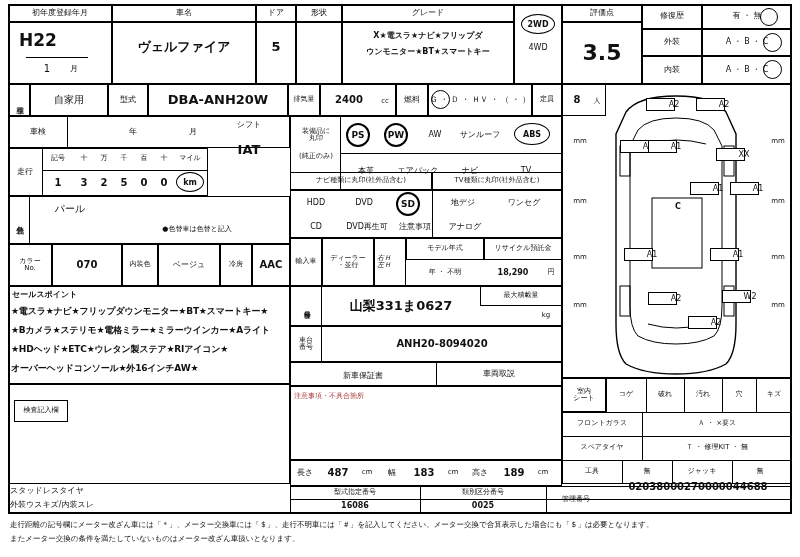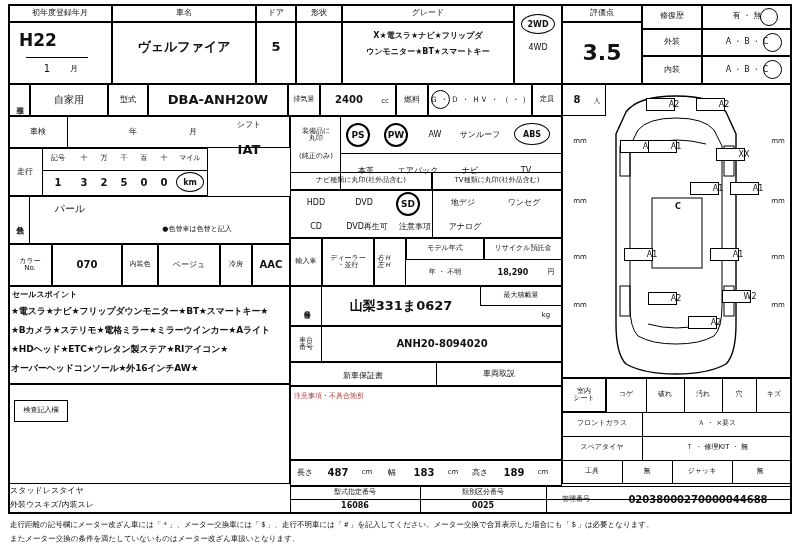--- a/index.html
+++ b/index.html
@@ -353,18 +353,18 @@
 
   <div class="bx" style="left:290px;top:486px;width:502px;height:28px;"></div>
   <div class="vline" style="left:420px;top:486px;height:28px;"></div>
   <div class="vline" style="left:546px;top:486px;height:28px;"></div>
   <div class="hline" style="left:290px;top:499px;width:502px;"></div>
   <div class="t tiny" style="left:290px;top:486px;width:130px;height:13px;">型式指定番号</div>
   <div class="t tiny" style="left:420px;top:486px;width:126px;height:13px;">類別区分番号</div>
   <div class="t tiny" style="left:546px;top:486px;width:60px;height:28px;">管理番号</div>
   <div class="t sm bold" style="left:290px;top:499px;width:130px;height:15px;">16086</div>
   <div class="t sm bold" style="left:420px;top:499px;width:126px;height:15px;">0025</div>
-  <div class="t md bold" style="left:606px;top:487px;width:184px;height:26px;text-align:right;">02038000270000044688</div>
+  <div class="t md bold" style="left:606px;top:474px;width:184px;height:26px;text-align:right;">02038000270000044688</div>
 
   <div class="t note l" style="left:10px;top:518px;width:780px;height:14px;">走行距離の記号欄にメーター改ざん車には「＊」、メーター交換車には「＄」、走行不明車には「＃」を記入してください。メーター交換で合算表示した場合にも「＄」は必要となります。</div>
   <div class="t note l" style="left:10px;top:532px;width:780px;height:14px;">またメーター交換の条件を満たしていないものはメーター改ざん車扱いとなります。</div>
 
 </div>
 
 </body></html>

